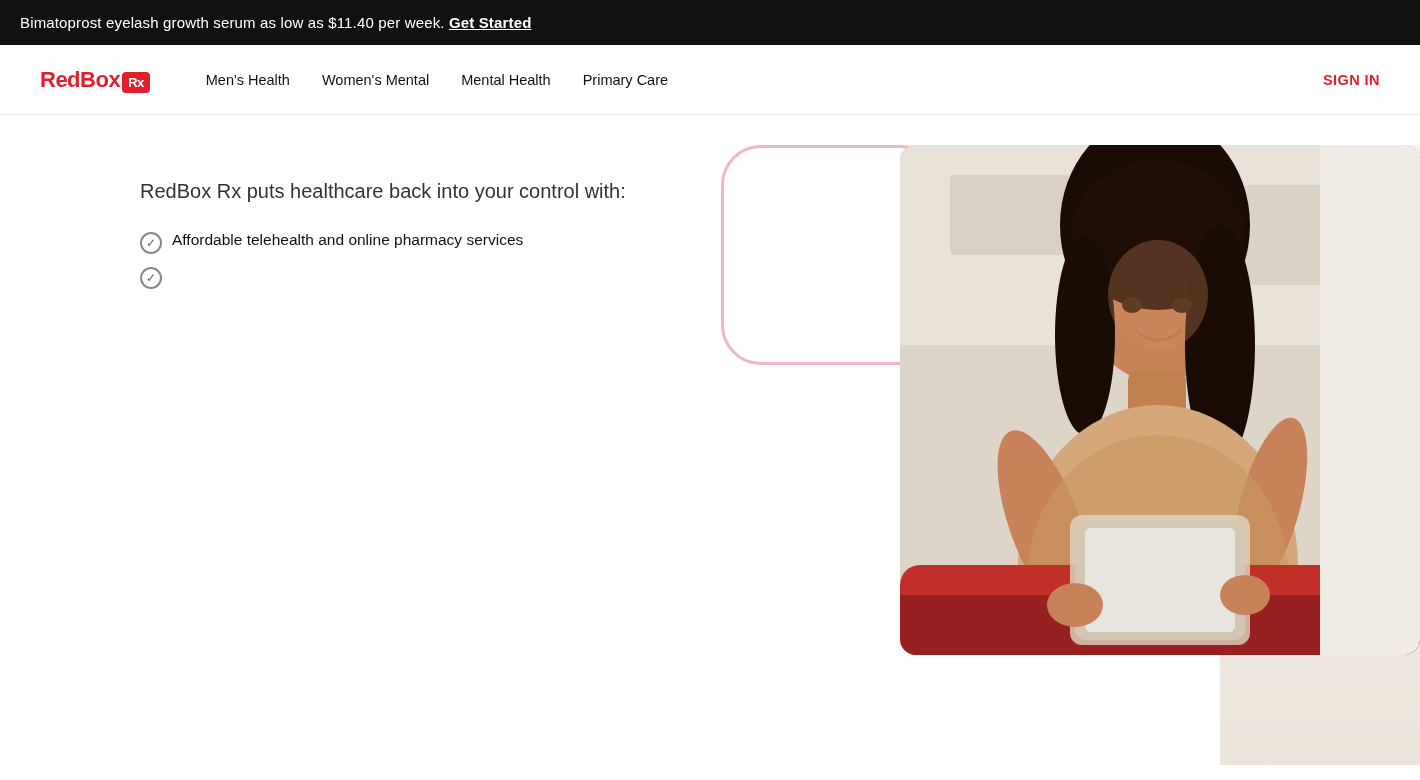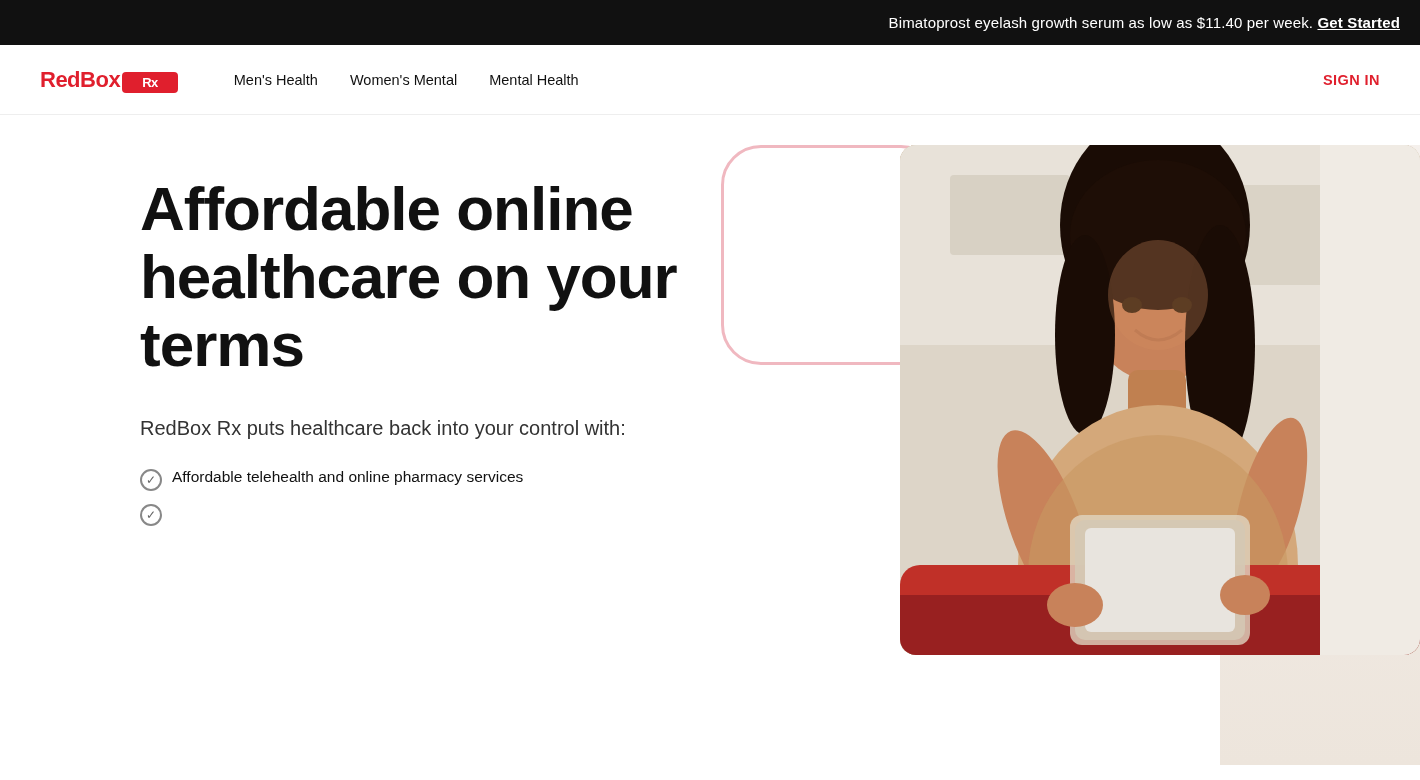--- a/index.html
+++ b/index.html
@@ -2,21 +2,21 @@
 <html><head>
   <meta charset="utf-8">
   <style>
     * { margin: 0; padding: 0; box-sizing: border-box; }
     body { font-family: -apple-system, BlinkMacSystemFont, 'Segoe UI', Arial, sans-serif; background: #fff; overflow-x: hidden; }
 
     
     .top-banner {
       background: #111;
       color: #fff;
-      text-align: right;
+      text-align: left;
       padding: 14px 20px;
       font-size: 15px;
       letter-spacing: 0.01em;
     }
     .top-banner a {
       color: #fff;
       font-weight: 700;
       text-decoration: underline;
       cursor: pointer;
     }
@@ -43,21 +43,21 @@
       color: #e01f2d;
       font-size: 22px;
       font-weight: 700;
       letter-spacing: -0.5px;
     }
     .logo-box {
       background: #e01f2d;
       color: #fff;
       font-size: 13px;
       font-weight: 700;
-      padding: 3px 20px;
+      padding: 3px 6px;
       border-radius: 4px;
       margin-left: 2px;
     }
     .nav-links {
       display: flex;
       align-items: center;
       gap: 0;
       flex: 1;
     }
     .nav-link {
@@ -229,29 +229,29 @@
   <a class="logo" href="#">
     <span class="logo-text-red">
       <span>RedBox</span><span class="logo-box">Rx</span>
     </span>
   </a>
 
   <div class="nav-links">
     <a class="nav-link">Men's Health</a>
     <a class="nav-link">Women's Mental</a>
     <a class="nav-link">Mental Health</a>
+    <a class="nav-link">Primary Care</a>
   </div>
 
   <span class="nav-signin">SIGN IN</span>
 </nav>
 
 <section class="hero">
 
   <div class="hero-content">
-    <h1 class="hero-title">Affordable online healthcare on your terms</h1>
     <p class="hero-subtitle">RedBox Rx puts healthcare back into your control with:</p>
     <ul class="checklist">
       <li>
         <span class="check-icon">✓</span>
         <span>Affordable telehealth and online pharmacy services</span>
       </li>
       <li>
         <span class="check-icon">✓</span>
       </li>
     </ul>

